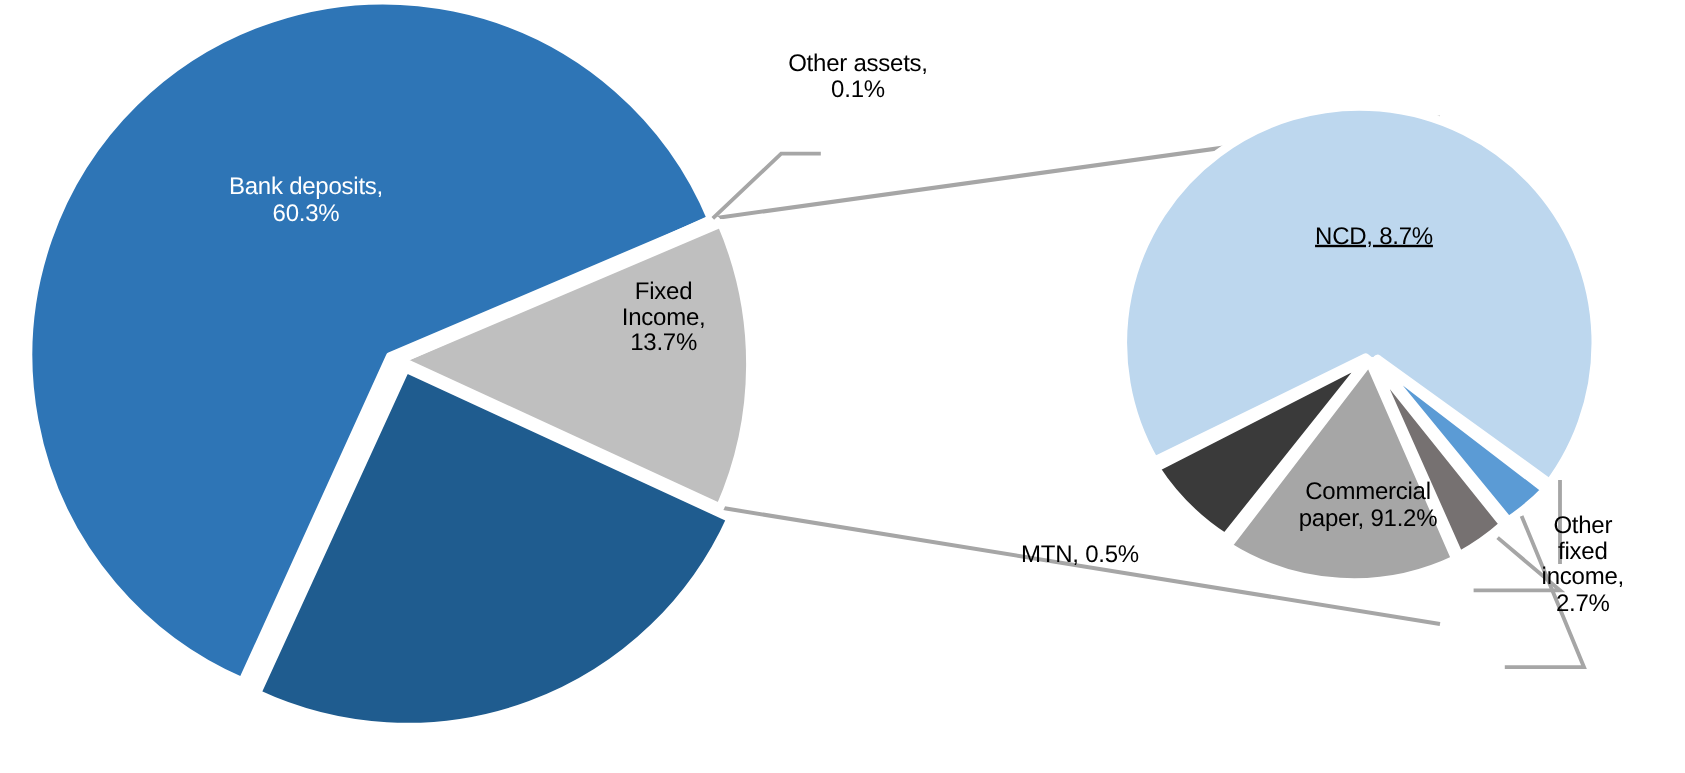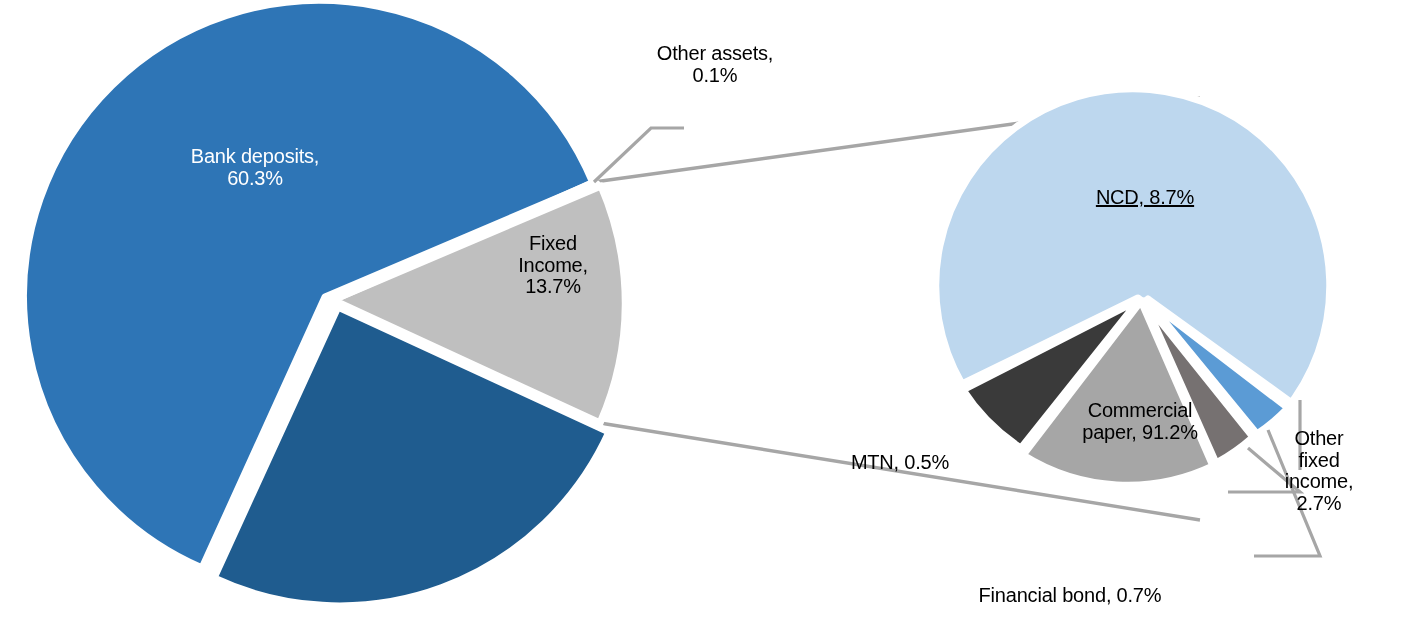--- a/index.html
+++ b/index.html
@@ -114,20 +114,19 @@
 0.1%</div>
 
   <div class="lbl" style="left:1050px; top:187px; width:190px;text-decoration:underline;">NCD, 8.7%</div>
 
   <div class="lbl" style="left:810px; top:414px; width:180px;margin-top:38px;">MTN, 0.5%</div>
 
   <div class="lbl" style="left:1040px; top:400px; width:200px;">Commercial
 paper, 91.2%</div>
 
 
-  <div class="lbl" style="left:900px; top:585px; width:340px;">Financial bond, 0.7%</div>
 
   <div class="lbl" style="left:1258px; top:428px; width:122px;">Other
 fixed
 income,
 2.7%</div>
 
 </div>
 
 </body></html>

